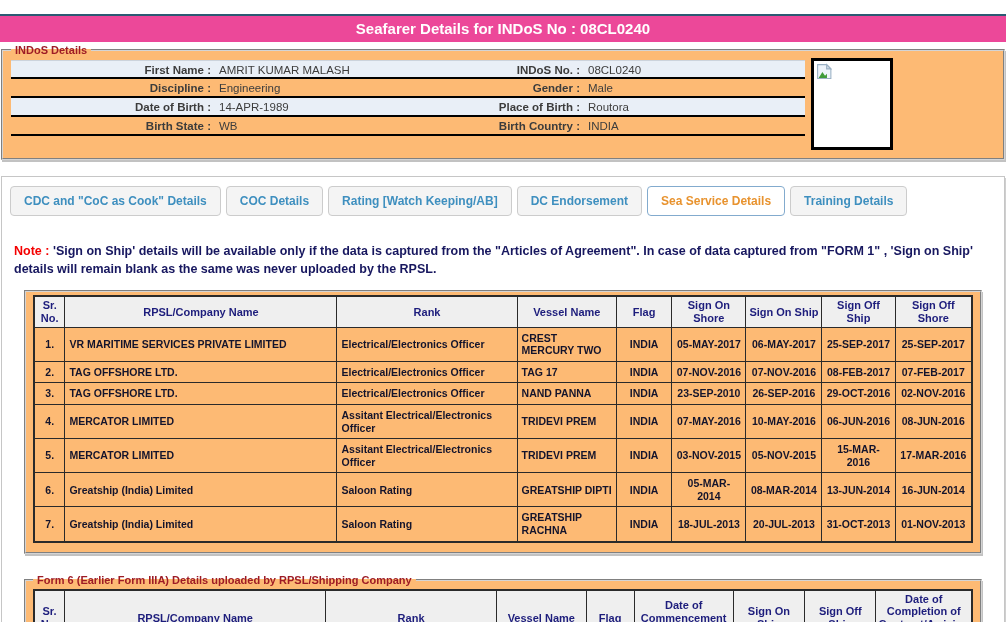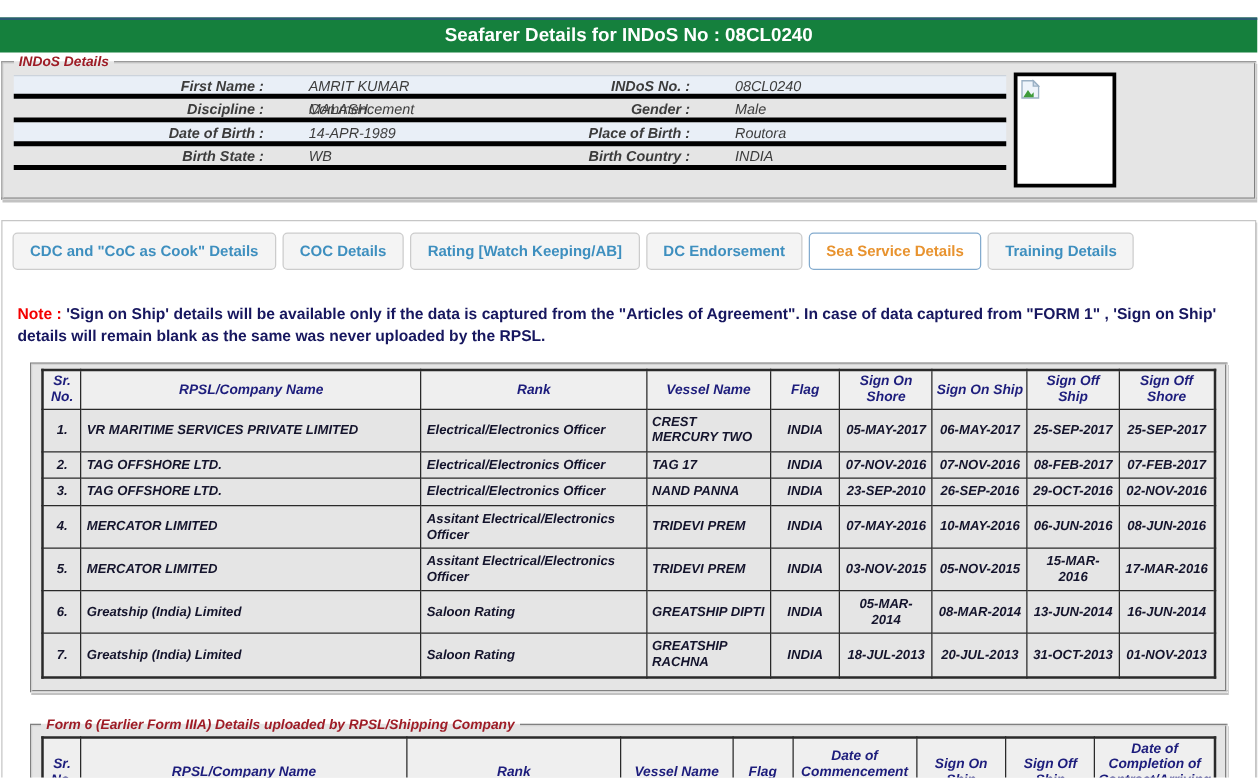--- a/index.html
+++ b/index.html
@@ -4,42 +4,41 @@
 <style>
   * { box-sizing: border-box; }
   html,body { margin:0; padding:0; }
   body {
     width:1006px; height:622px; background:#fff;
     font-family:"Liberation Sans", sans-serif; overflow:hidden;
   }
 
   
   .header-bar {
-    margin-top:14px; height:28px; background:#15803d;
+    margin-top:14px; height:28px; background:#ec4899;
     border-top:2px solid #2b5a73;
     color:#fff; font-weight:bold; font-size:15px;
     text-align:center; line-height:25px;
   }
 
   
   fieldset {
     border:2px groove #d4d4d4;
     box-shadow:1px 2px 0 #c2c2c2;
-    background:#e5e5e5;
-    font-style:italic;
+    background:#fdba74;
   }
   legend {
     color:#9e1c26; font-weight:bold; font-size:11px; padding:0 4px;
   }
   .indos-fs { margin:2px 1px 0 1px; padding:2px 8px 8px 8px; }
   .indos-body { display:flex; align-items:flex-start; }
   .indos-rows { flex:1; margin-top:2px; }
   .irow {
     display:flex; height:19px; line-height:18px; font-size:11.5px;
-    border-bottom:4px solid #000000; color:#3d3d3d;gap:28px;
+    border-bottom:2px solid #000000; color:#3d3d3d;
   }
   .irow:first-child { border-top:1px solid #ccd3dc; }
   .irow.alt { background:#e9eff7; }
   .lbl { font-weight:bold; color:#3c3c3c; }
   .l1 { width:200px; text-align:right; }
   .v1 { flex:1; padding-left:8px; }
   .l2 { width:150px; text-align:right; }
   .v2 { width:225px; padding-left:8px; }
   .photo-area { width:190px; padding-left:6px; }
   .photo-box {
@@ -103,21 +102,21 @@
     <div class="indos-body">
       <div class="indos-rows">
         <div class="irow alt">
           <span class="lbl l1">First Name :</span>
           <span class="val v1">AMRIT KUMAR MALASH</span>
           <span class="lbl l2">INDoS No. :</span>
           <span class="val v2">08CL0240</span>
         </div>
         <div class="irow">
           <span class="lbl l1">Discipline :</span>
-          <span class="val v1">Commencement</span>
+          <span class="val v1">Engineering</span>
           <span class="lbl l2">Gender :</span>
           <span class="val v2">Male</span>
         </div>
         <div class="irow alt">
           <span class="lbl l1">Date of Birth :</span>
           <span class="val v1">14-APR-1989</span>
           <span class="lbl l2">Place of Birth :</span>
           <span class="val v2">Routora</span>
         </div>
         <div class="irow">

